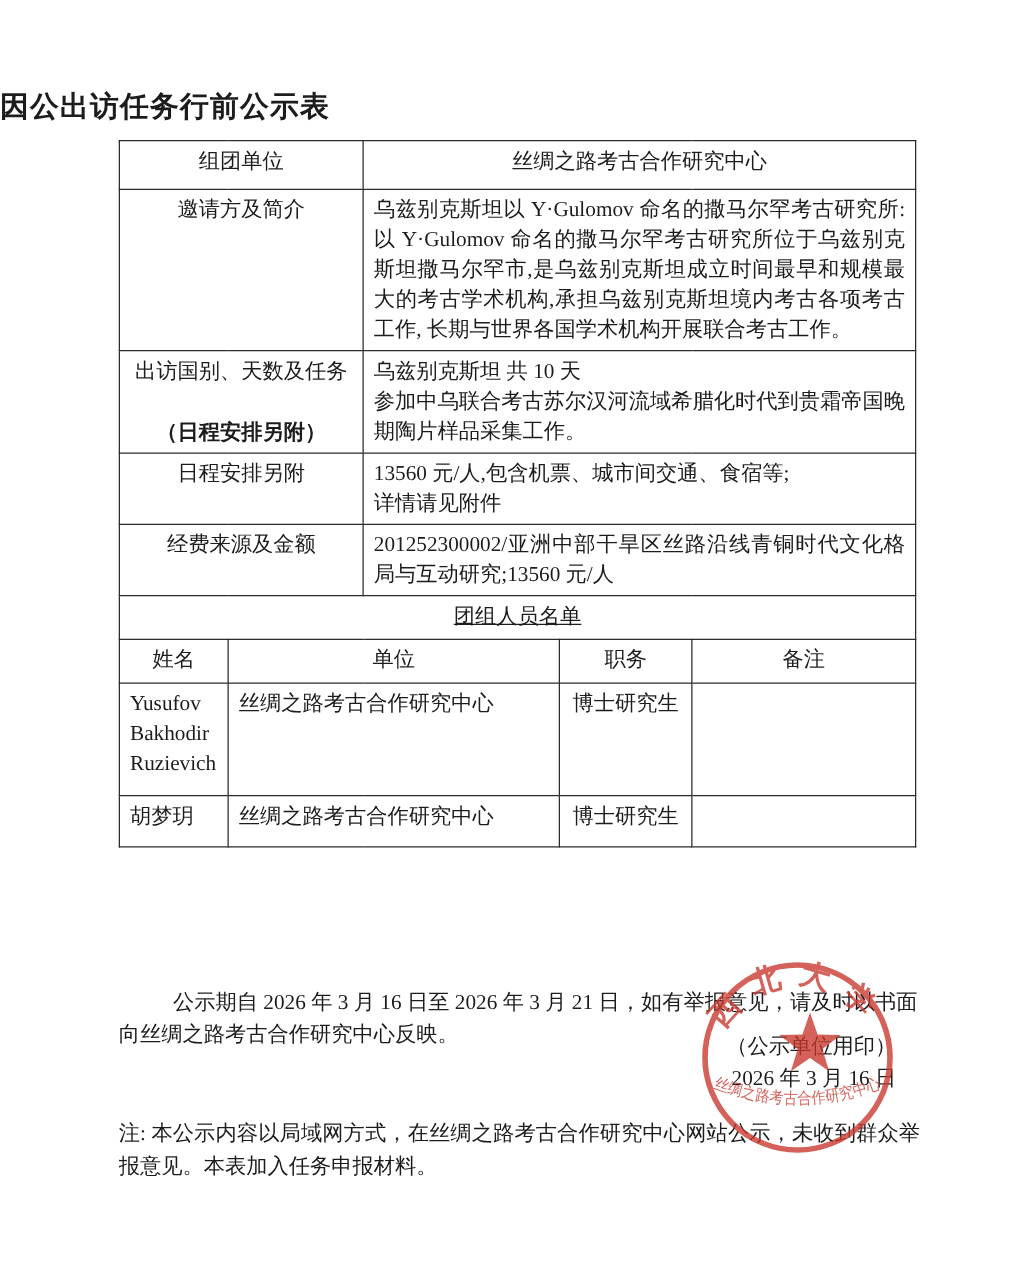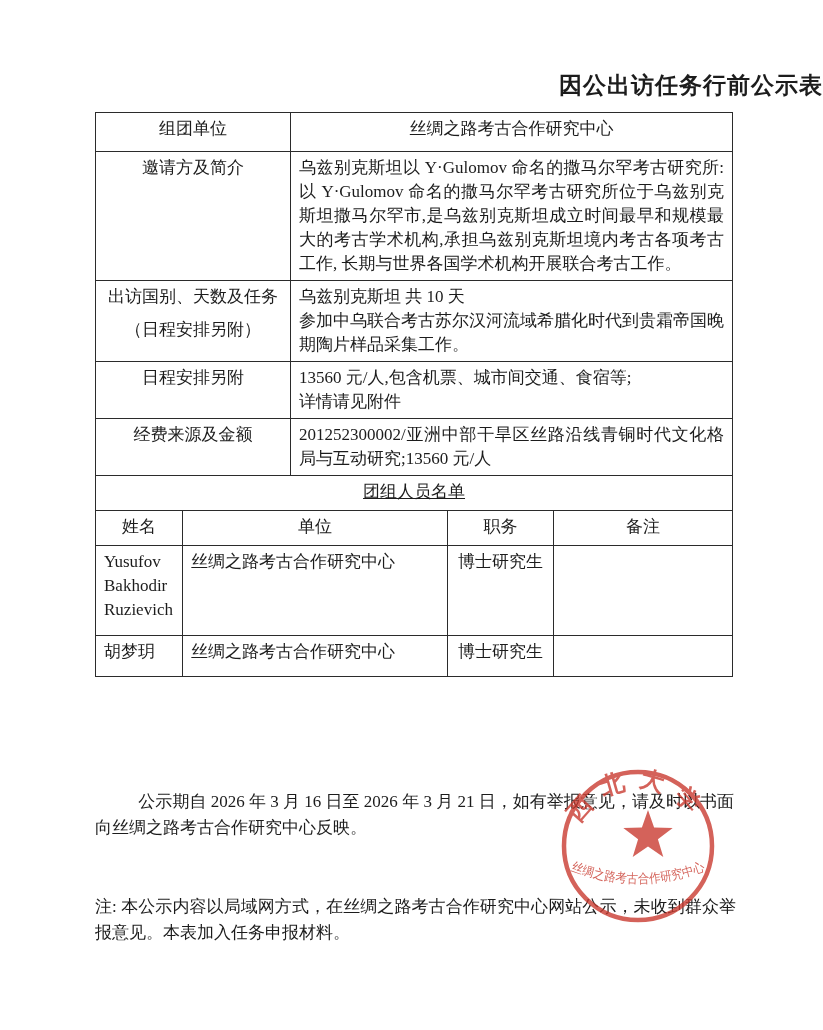--- a/index.html
+++ b/index.html
@@ -6,21 +6,21 @@
   body{
     width:823px;height:1030px;position:relative;
     font-family:"Liberation Serif","DejaVu Serif",serif;
     color:#1c1c1c;
     -webkit-font-smoothing:antialiased;
   }
   .page{position:relative;width:823px;height:1030px;overflow:hidden;background:#fff;}
 
   .doc-title{
     position:absolute;left:0;top:70px;width:100%;
-    text-align:right;font-size:23px;font-weight:bold;
+    text-align:left;font-size:23px;font-weight:bold;
     letter-spacing:1px;margin:0;
   }
 
   .tbl-wrap{position:absolute;left:95px;top:112px;width:637px;}
   table.doc{
     border-collapse:collapse;table-layout:fixed;width:637px;
     font-size:17px;
   }
   table.doc td{
     border:1.5px solid #2b2b2b;
@@ -28,21 +28,21 @@
     line-height:24px;
     vertical-align:top;
     overflow:hidden;
   }
   td.lbl{text-align:center;padding-top:6px;}
   td.val{text-align:justify;text-align-last:left;}
   td.val-center{text-align:center;vertical-align:middle;padding-top:2px;}
   tr.r1 td{height:30px;}
   td.group-hdr{text-align:center;vertical-align:middle;height:26px;text-decoration:underline;}
   td.col-hdr{text-align:center;vertical-align:middle;}
-  .lbl-sub{margin-top:9px;}
+  .lbl-sub{margin-top:25px;font-weight:bold;}
   td.name-cell{line-height:30px;padding-top:6px;padding-left:6px;padding-right:4px;word-break:break-word;}
   td.center-cell{text-align:center;}
   .val-line{display:block;}
 
   .notice{
     position:absolute;left:95px;top:789px;width:639px;
     font-size:17px;line-height:26px;
     text-indent:2.55em;text-align:justify;text-align-last:left;
   }
   .stamp-block{
@@ -136,20 +136,24 @@
         <td colspan="2">丝绸之路考古合作研究中心</td>
         <td class="center-cell">博士研究生</td>
         <td></td>
       </tr>
     </tbody>
       </table>
   </div>
 
   <div class="notice">公示期自 2026 年 3 月 16 日至 2026 年 3 月 21 日，如有举报意见，请及时以书面向丝绸之路考古合作研究中心反映。</div>
 
+  <div class="stamp-block">
+    <div>（公示单位用印）</div>
+    <div>2026 年 3 月 16 日</div>
+  </div>
 
   <div class="note">注: 本公示内容以局域网方式，在丝绸之路考古合作研究中心网站公示，未收到群众举报意见。本表加入任务申报材料。</div>
 
   <svg class="seal" viewBox="0 0 160 160" xmlns="http://www.w3.org/2000/svg">
     <defs>
       <path id="seal-top-arc" d="M 16,86 A 64,64 0 1 1 144,86" fill="none"></path>
       <path id="seal-bottom-arc" d="M 12,104 Q 80,130 148,104" fill="none"></path>
     </defs>
     <circle cx="80" cy="80" r="74" fill="none" stroke="#c8372c" stroke-width="4.5"></circle>
     <polygon points="90,44 96.1,61.6 114.7,62 99.9,73.2 105.3,91 90,80.4 74.7,91 80.1,73.2 65.3,62 83.9,61.6" fill="#c8372c"></polygon>

